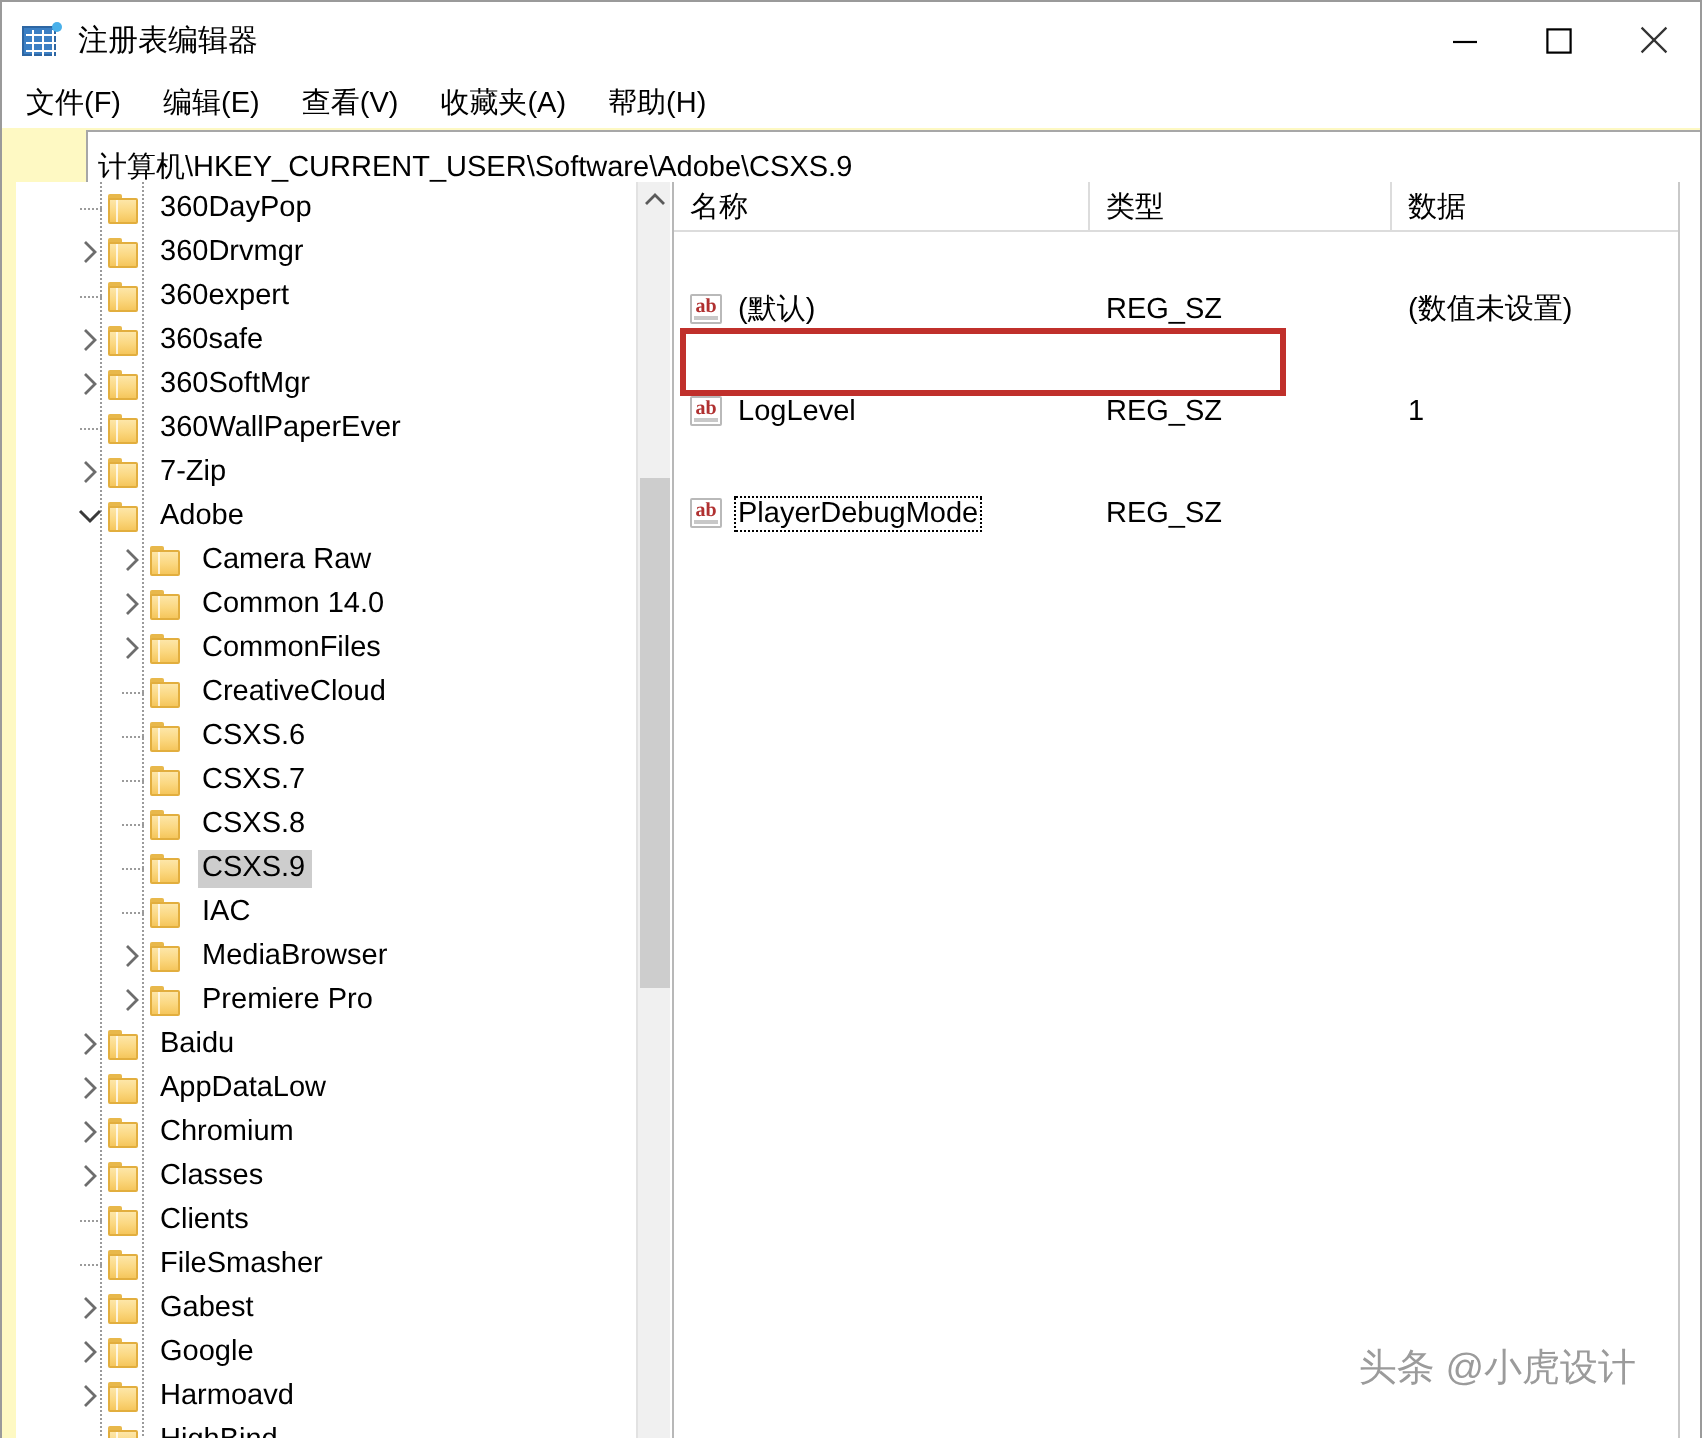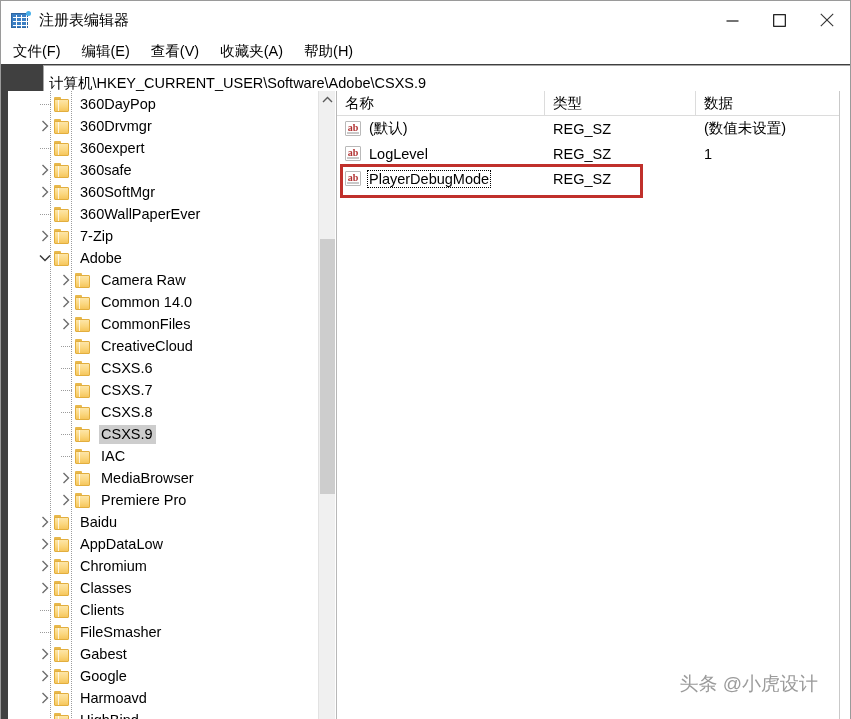--- a/index.html
+++ b/index.html
@@ -6,21 +6,21 @@
   html, body {
     margin: 0; padding: 0;
     width: 851px; height: 719px;
     overflow: hidden;
     background: #ffffff;
     font-family: "Liberation Sans", "DejaVu Sans", sans-serif;
   }
   #app {
     position: relative;
     width: 851px; height: 719px;
-    background: #404040;
+    background: #fef9c3;
     border-left: 1px solid #9a9a9a;
     border-top: 1px solid #9a9a9a;
     border-right: 1px solid #9a9a9a;
     overflow: hidden;
   }
 
   
   #titlebar {
     position: absolute; left: 0; top: 0;
     width: 100%; height: 38px;
@@ -217,20 +217,21 @@
     padding-left: 8px;
     border-right: 1px solid #dcdcdc;
     height: 25px;
   }
   .vh-cell.last { border-right: none; }
   #value-rows { position: relative; }
   .value-row {
     height: 25px;
     display: flex; align-items: center;
     position: relative;
+    margin-top: 26px;
   }
   .vr-name {
     display: flex; align-items: center;
     padding-left: 8px;
   }
   .ab-icon {
     width: 16px; height: 15px; flex: none;
     margin-right: 6px;
     position: relative;
     background: #ffffff;

